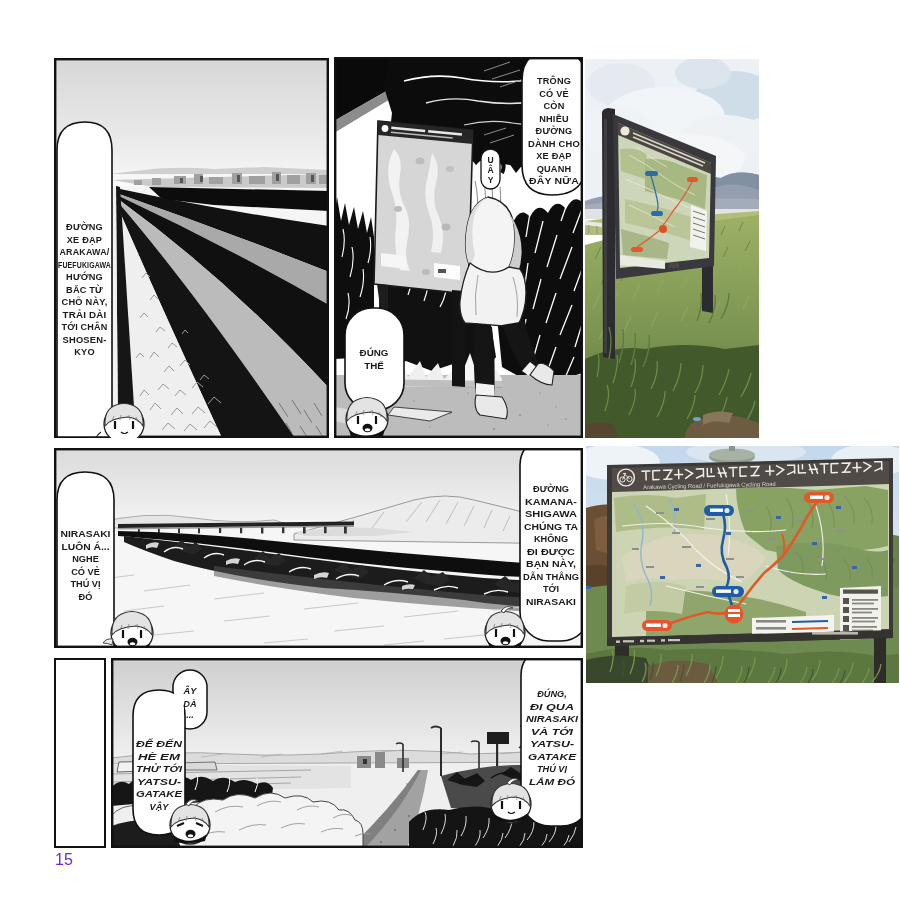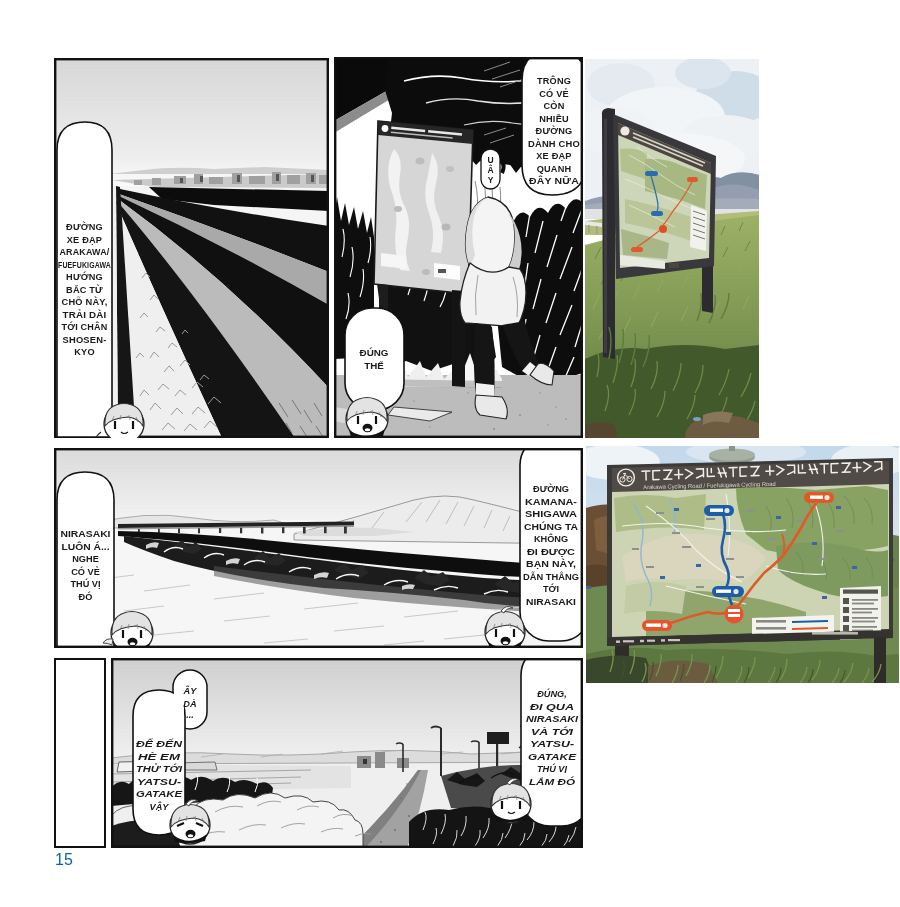--- a/index.html
+++ b/index.html
@@ -775,13 +775,13 @@
 <path d="M62,220 Q92,210 122,218 L132,237 62,237 Z" fill="#6b5b3f"></path>
 <g stroke="#789550" stroke-width="1.3" fill="none">
 <path d="M24,226 q5,-14 2,-22 M44,228 q6,-14 4,-24 M70,230 q6,-13 5,-22 M100,230 q7,-13 6,-22 M130,232 q7,-12 7,-22 M162,232 q7,-11 7,-21 M194,234 q7,-10 7,-21 M226,234 q8,-10 8,-20 M258,236 q8,-9 9,-19 M286,236 q8,-9 9,-18 M56,236 q6,-11 3,-19 M86,237 q6,-10 6,-18 M118,237 q6,-9 6,-18 M150,237 q6,-8 6,-17 M182,237 q6,-8 7,-16 M214,237 q6,-7 7,-16 M246,237 q6,-7 7,-15 M276,237 q6,-7 7,-15"></path>
 </g>
 <g stroke="#3f5430" stroke-width="1.1" fill="none">
 <path d="M36,232 q4,-12 1,-18 M64,234 q4,-11 3,-18 M94,235 q4,-10 4,-17 M126,236 q4,-9 4,-16 M158,237 q5,-8 5,-16 M190,237 q5,-8 5,-15 M222,237 q5,-7 5,-14 M254,237 q5,-7 5,-13"></path>
 </g>
 </svg>
 </div>
 
-<div style="position:absolute;left:55px;top:851px;font-size:16px;color:#0369a1;font-family:'Liberation Sans',sans-serif;">15</div>
+<div style="position:absolute;left:55px;top:851px;font-size:16px;color:#6d28d9;font-family:'Liberation Sans',sans-serif;">15</div>
 
 </body></html>

